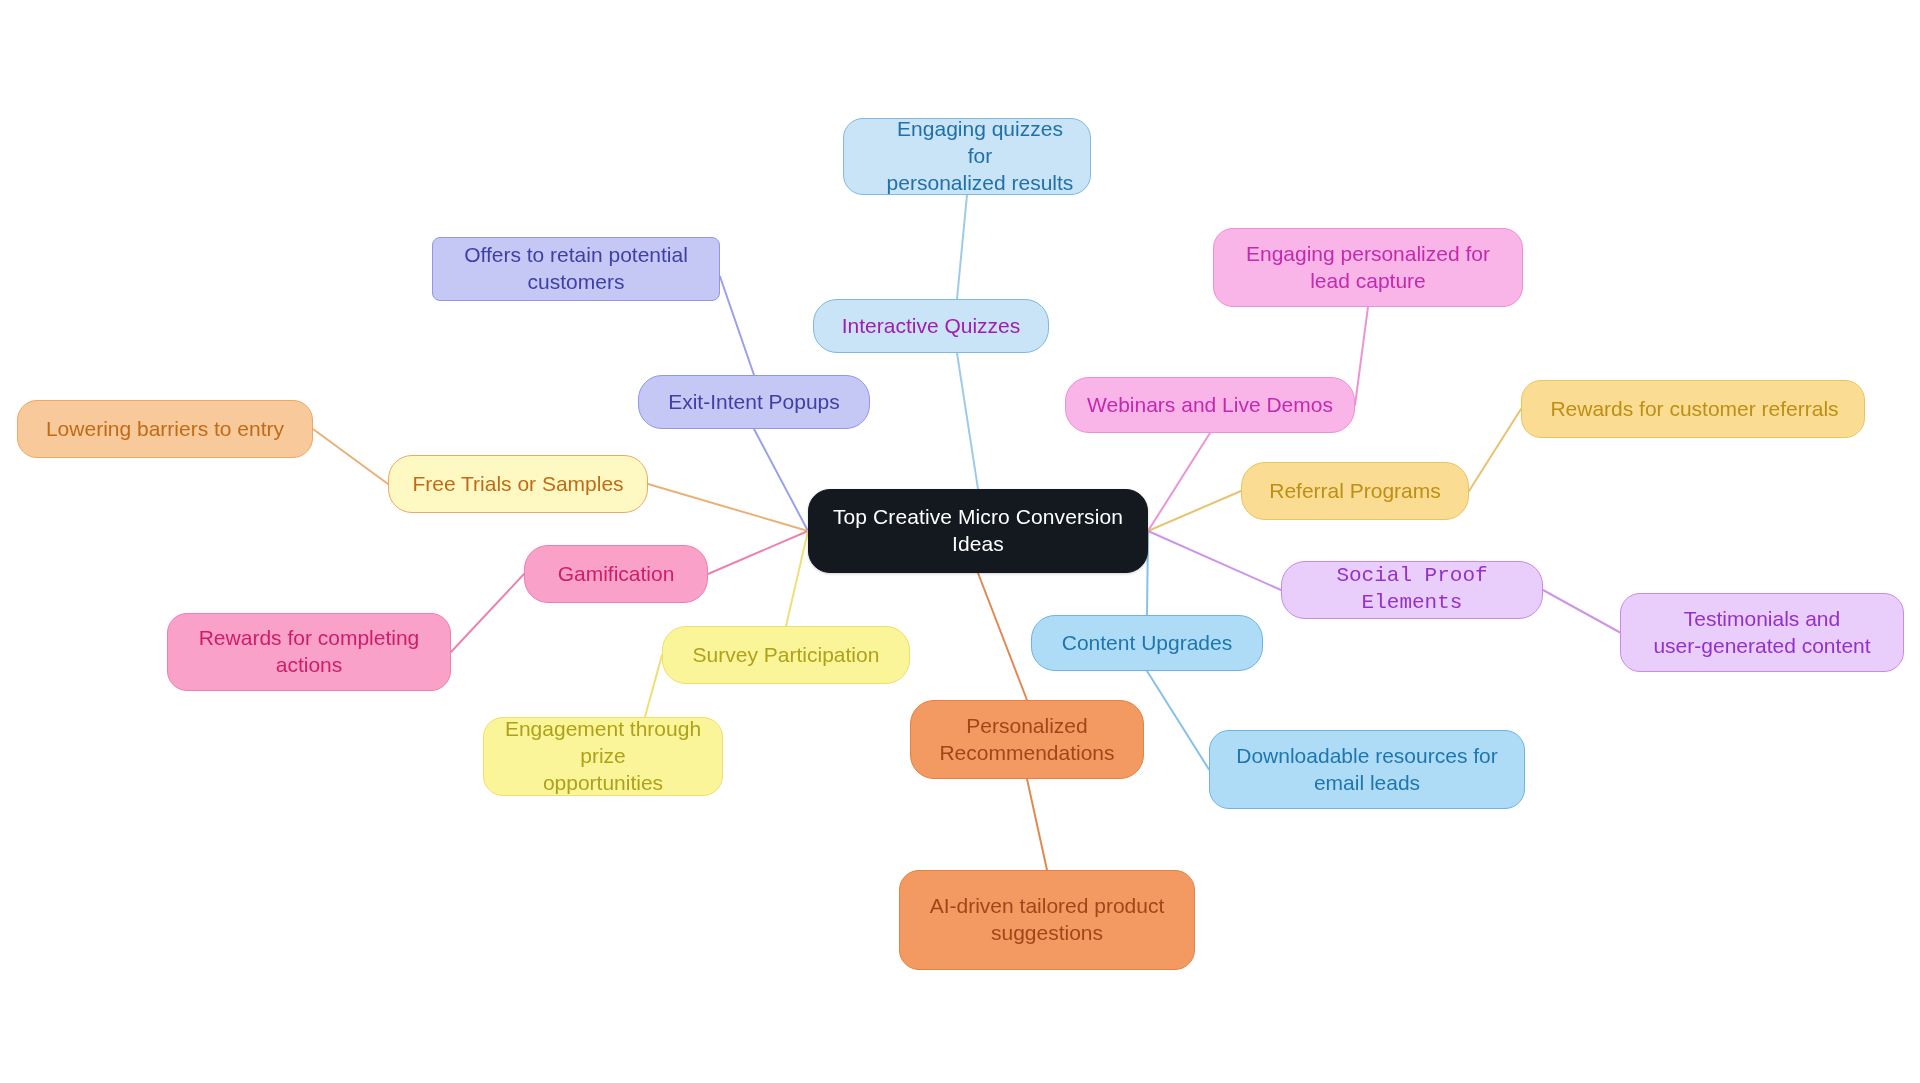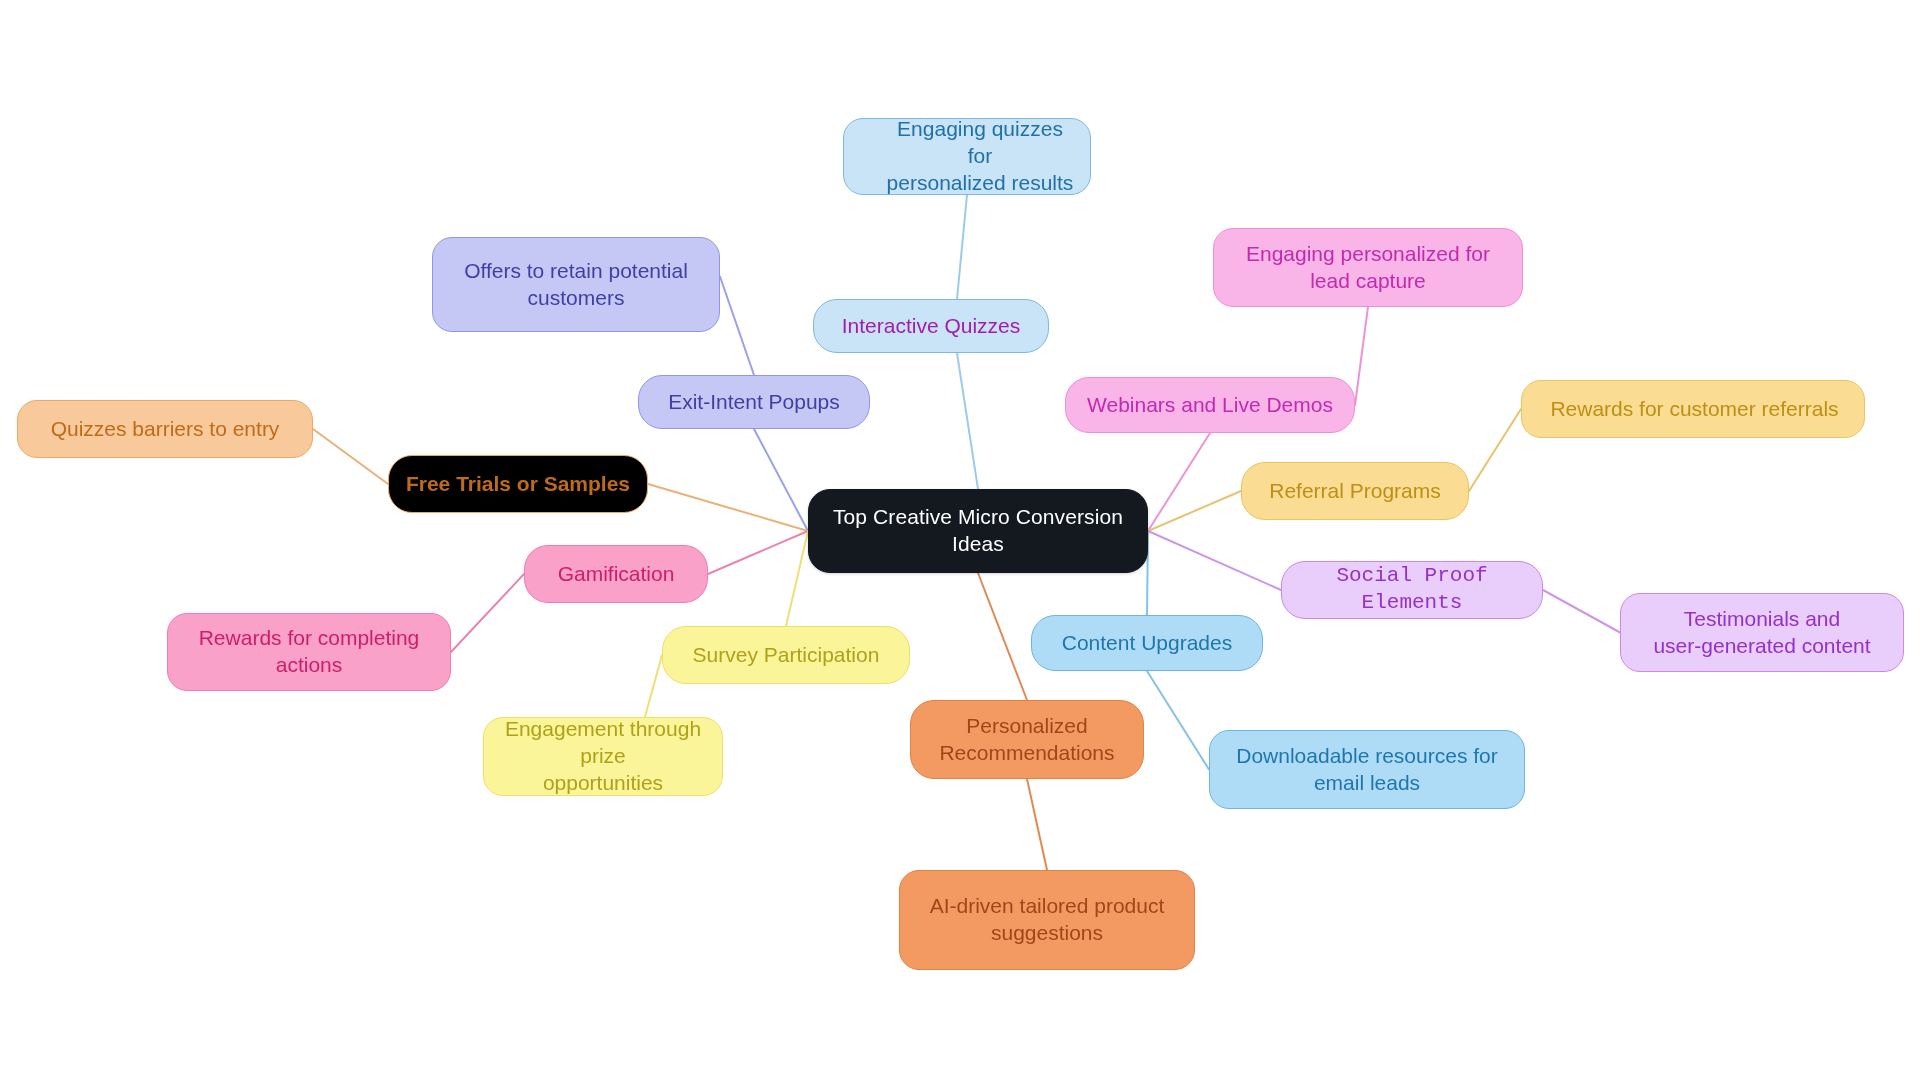--- a/index.html
+++ b/index.html
@@ -75,24 +75,24 @@
       <path d="M 1469 491 Q 1495 450 1521 409" stroke="#e7c370" stroke-width="2" fill="none" stroke-linecap="round"></path>
       <path d="M 1148 531 Q 1214.5 560.5 1281 590" stroke="#cd95e6" stroke-width="2" fill="none" stroke-linecap="round"></path>
       <path d="M 1543 590 Q 1581.5 611.25 1620 632.5" stroke="#cd95e6" stroke-width="2" fill="none" stroke-linecap="round"></path>
     </svg>
   <div id="nodes">
       <div class="node root" style="left: 808px; top: 489px; width: 340px; height: 84px; background: rgb(20, 24, 31); border-color: rgb(20, 24, 31); color: rgb(255, 255, 255);">Top Creative Micro Conversion Ideas</div>
       <div class="node lvl1" style="left: 813px; top: 299px; width: 236px; height: 54px; background: rgb(201, 227, 247); border-color: rgb(126, 185, 224); color: #a21caf;">Interactive Quizzes</div>
       <div class="node lvl2" style="left: 843px; top: 118px; width: 248px; height: 77px; background: rgb(201, 227, 247); border-color: rgb(126, 185, 224); color: rgb(33, 113, 168); padding-left: 40px;">Engaging quizzes for
 personalized results</div>
       <div class="node lvl1" style="left: 638px; top: 375px; width: 232px; height: 54px; background: rgb(197, 200, 245); border-color: rgb(145, 150, 232); color: rgb(63, 63, 165);">Exit-Intent Popups</div>
-      <div class="node lvl2" style="left: 432px; top: 237px; width: 288px; height: 95px; background: rgb(197, 200, 245); border-color: rgb(145, 150, 232); color: rgb(63, 63, 165);">Offers to retain potential
+      <div class="node lvl2" style="left: 432px; top: 237px; width: 288px; height: 64px; background: rgb(197, 200, 245); border-color: rgb(145, 150, 232); color: rgb(63, 63, 165); border-radius: 8px;">Offers to retain potential
 customers</div>
-      <div class="node lvl1" style="left: 388px; top: 455px; width: 260px; height: 58px; background: #000000; border-color: rgb(237, 168, 101); color: rgb(192, 107, 24); font-weight: bold;">Free Trials or Samples</div>
-      <div class="node lvl2" style="left: 17px; top: 400px; width: 296px; height: 58px; background: rgb(248, 201, 154); border-color: rgb(237, 168, 101); color: rgb(192, 107, 24);">Quizzes barriers to entry</div>
+      <div class="node lvl1" style="left: 388px; top: 455px; width: 260px; height: 58px; background: #fef9c3; border-color: rgb(237, 168, 101); color: rgb(192, 107, 24);">Free Trials or Samples</div>
+      <div class="node lvl2" style="left: 17px; top: 400px; width: 296px; height: 58px; background: rgb(248, 201, 154); border-color: rgb(237, 168, 101); color: rgb(192, 107, 24);">Lowering barriers to entry</div>
       <div class="node lvl1" style="left: 524px; top: 545px; width: 184px; height: 58px; background: rgb(249, 161, 200); border-color: rgb(239, 127, 177); color: rgb(207, 29, 106);">Gamification</div>
       <div class="node lvl2" style="left: 167px; top: 613px; width: 284px; height: 78px; background: rgb(249, 161, 200); border-color: rgb(239, 127, 177); color: rgb(207, 29, 106);">Rewards for completing
 actions</div>
       <div class="node lvl1" style="left: 662px; top: 626px; width: 248px; height: 58px; background: rgb(251, 245, 154); border-color: rgb(238, 224, 106); color: rgb(176, 161, 26);">Survey Participation</div>
       <div class="node lvl2" style="left: 483px; top: 717px; width: 240px; height: 79px; background: rgb(251, 245, 154); border-color: rgb(238, 224, 106); color: rgb(176, 161, 26);">Engagement through prize
 opportunities</div>
       <div class="node lvl1" style="left: 910px; top: 700px; width: 234px; height: 79px; background: rgb(242, 154, 98); border-color: rgb(229, 130, 63); color: rgb(160, 71, 26);">Personalized
 Recommendations</div>
       <div class="node lvl2" style="left: 899px; top: 870px; width: 296px; height: 100px; background: rgb(242, 154, 98); border-color: rgb(229, 130, 63); color: rgb(160, 71, 26);">AI-driven tailored product
 suggestions</div>

